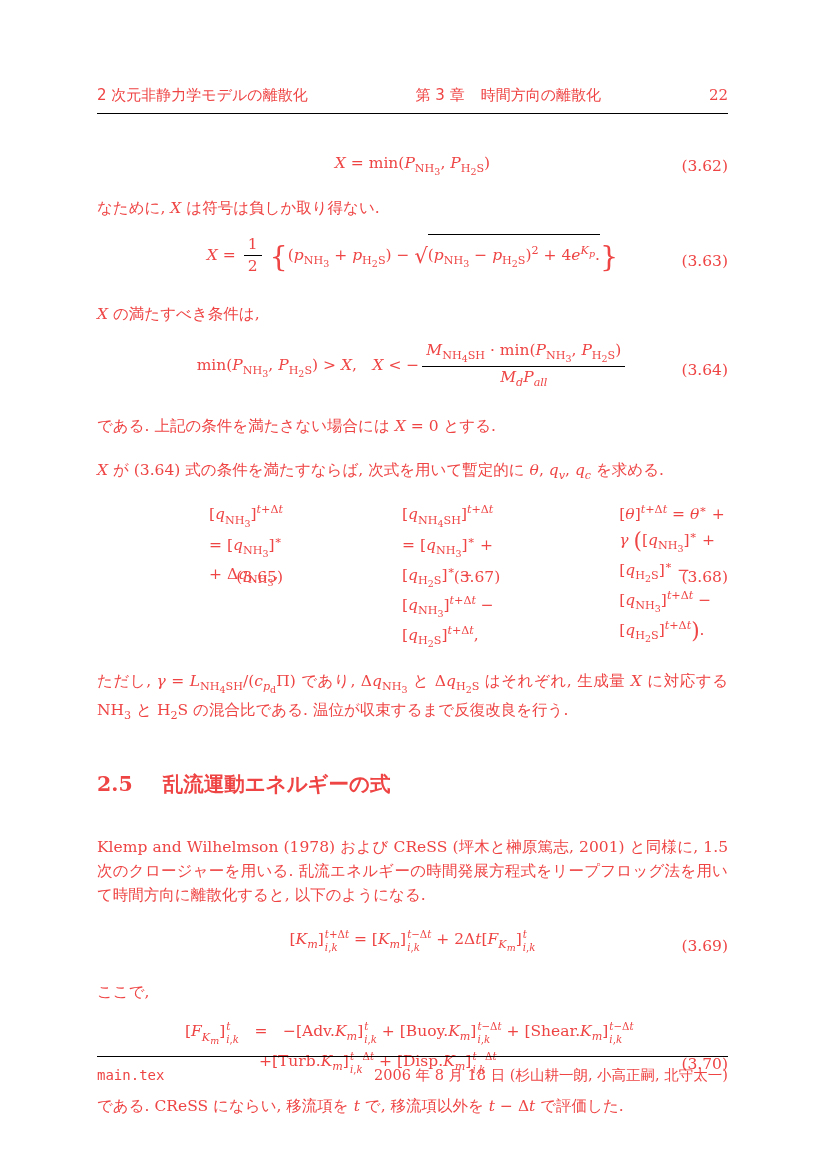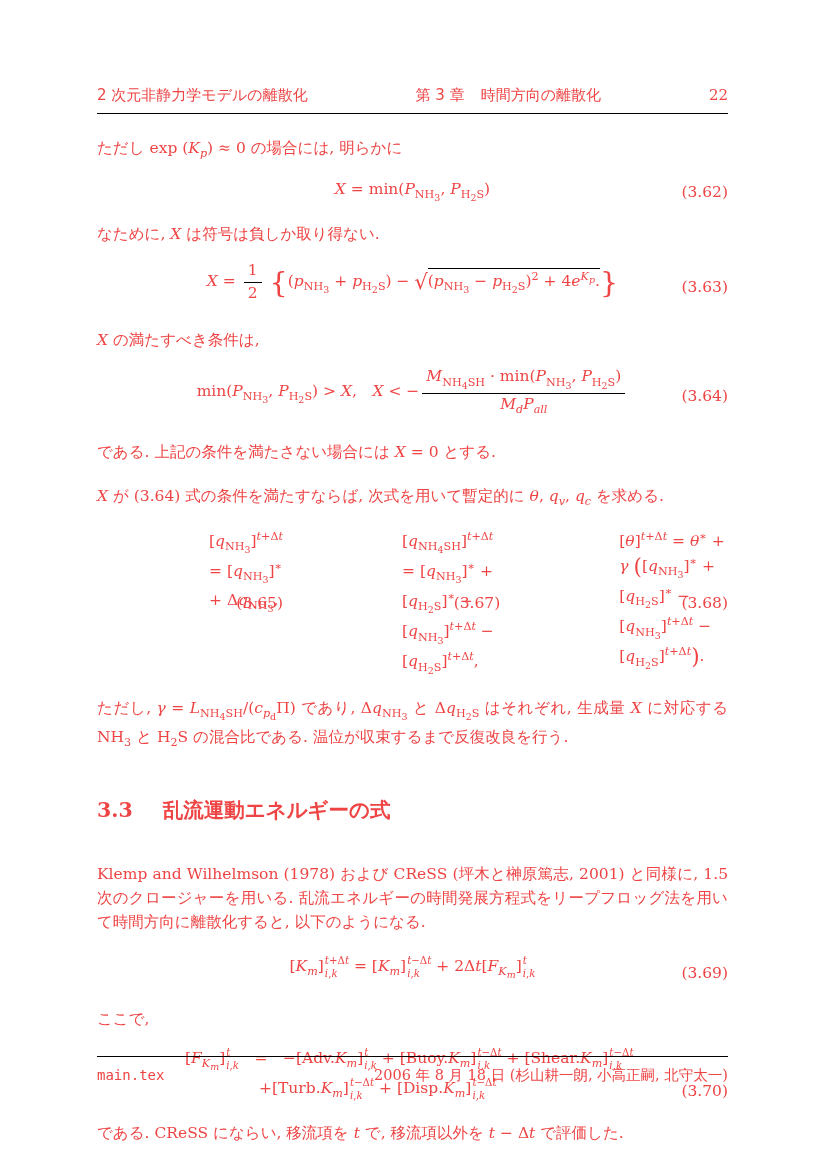--- a/index.html
+++ b/index.html
@@ -34,21 +34,21 @@
   .eq370 .l2 { margin-left:162px; }
   
   i { font-style:italic; }
   sub,sup { font-size:0.72em; }
   sub sub, sup sub, sub i sub { font-size:0.85em; }
   .frac { display:inline-block; vertical-align:middle; text-align:center; margin:0 3px; line-height:1.25; }
   .frac .fn { display:block; padding:0 4px 1px; border-bottom:1px solid #000; }
   .frac .fd { display:block; padding:1px 4px 0; }
   .sqrt { white-space:nowrap; }
   .sqrt .rt { font-size:1.35em; vertical-align:-3px; }
-  .sqrt .ov { border-top:1px solid #000; padding-top:3px;margin-top:20px; }
+  .sqrt .ov { border-top:1px solid #000; padding-top:11px;margin-top:20px; }
   .big  { font-size:1.85em; font-weight:normal; vertical-align:middle; line-height:1; }
   .big2 { font-size:1.4em; font-weight:normal; vertical-align:middle; line-height:1; }
   .ss { display:inline-block; vertical-align:-0.62em; font-size:0.66em; line-height:1.25; text-align:left; margin-left:1px; }
   .ss span { display:block; }
   
   .heading { margin:44px 0 34px 0; font-size:20.5px; font-weight:bold; text-align:left; }
   .heading .num { font-family:"DejaVu Serif","Liberation Serif",serif; margin-right:30px; }
   .heading .ttl { font-family:Liberation Mono, monospace; }
   
   .footer {
@@ -67,21 +67,20 @@
   <div class="header">
     <span>2 次元非静力学モデルの離散化</span>
     <span>
       <span class="chap">第 3 章</span><span>時間方向の離散化</span>
     </span>
     <span class="pgnum">22</span>
   </div>
 
   <div class="flow">
 
-    <p style="margin-top:0;">ただし exp (<i>K</i><sub><i>p</i></sub>) ≈ 0 の場合には, 明らかに</p>
 
     <div class="eq center">
       <span class="eqbody"><i>X</i> = min(<i>P</i><sub>NH<sub>3</sub></sub>, <i>P</i><sub>H<sub>2</sub>S</sub>)</span>
       <span class="eqnum">(3.62)</span>
     </div>
 
     <p>なために, <i>X</i> は符号は負しか取り得ない.</p>
 
     <div class="eq center" style="min-height:52px;">
       <span class="eqbody"><i>X</i> = <span class="frac"><span class="fn">1</span><span class="fd">2</span></span> <span class="big">{</span>(<i>p</i><sub>NH<sub>3</sub></sub> + <i>p</i><sub>H<sub>2</sub>S</sub>) − <span class="sqrt"><span class="rt">√</span><span class="ov">(<i>p</i><sub>NH<sub>3</sub></sub> − <i>p</i><sub>H<sub>2</sub>S</sub>)<sup>2</sup> + 4<i>e</i><sup><i>K</i><sub><i>p</i></sub></sup>.</span></span><span class="big">}</span></span>
@@ -110,21 +109,21 @@
       </div>
       <div class="eq">
         <span class="eqbody">[<i>θ</i>]<sup><i>t</i>+Δ<i>t</i></sup> = <i>θ</i><sup>∗</sup> + <i>γ</i> <span class="big2">(</span>[<i>q</i><sub>NH<sub>3</sub></sub>]<sup>∗</sup> + [<i>q</i><sub>H<sub>2</sub>S</sub>]<sup>∗</sup> − [<i>q</i><sub>NH<sub>3</sub></sub>]<sup><i>t</i>+Δ<i>t</i></sup> − [<i>q</i><sub>H<sub>2</sub>S</sub>]<sup><i>t</i>+Δ<i>t</i></sup><span class="big2">)</span>.</span>
         <span class="eqnum">(3.68)</span>
       </div>
     </div>
 
     <p>ただし, <i>γ</i> = <i>L</i><sub>NH<sub>4</sub>SH</sub>/(<i>c</i><sub><i>p</i><sub>d</sub></sub>Π) であり, Δ<i>q</i><sub>NH<sub>3</sub></sub> と Δ<i>q</i><sub>H<sub>2</sub>S</sub> はそれぞれ, 生成量 <i>X</i> に対応する NH<sub>3</sub> と H<sub>2</sub>S の混合比である. 温位が収束するまで反復改良を行う.</p>
 
     <div class="heading">
-      <span class="num">3.3</span><span class="ttl">乱流運動エネルギーの式</span>
+      <span class="num">2.5</span><span class="ttl">乱流運動エネルギーの式</span>
     </div>
 
     <p>Klemp and Wilhelmson (1978) および CReSS (坪木と榊原篤志, 2001) と同様に, 1.5 次のクロージャーを用いる. 乱流エネルギーの時間発展方程式をリープフロッグ法を用いて時間方向に離散化すると, 以下のようになる.</p>
 
     <div class="eq center" style="min-height:38px; margin-top:20px;">
       <span class="eqbody">[<i>K</i><sub><i>m</i></sub>]<span class="ss"><span><i>t</i>+Δ<i>t</i></span><span><i>i</i>,<i>k</i></span></span> = [<i>K</i><sub><i>m</i></sub>]<span class="ss"><span><i>t</i>−Δ<i>t</i></span><span><i>i</i>,<i>k</i></span></span> + 2Δ<i>t</i>[<i>F</i><sub><i>K</i><sub><i>m</i></sub></sub>]<span class="ss"><span><i>t</i></span><span><i>i</i>,<i>k</i></span></span></span>
       <span class="eqnum">(3.69)</span>
     </div>
 
     <p>ここで,</p>

